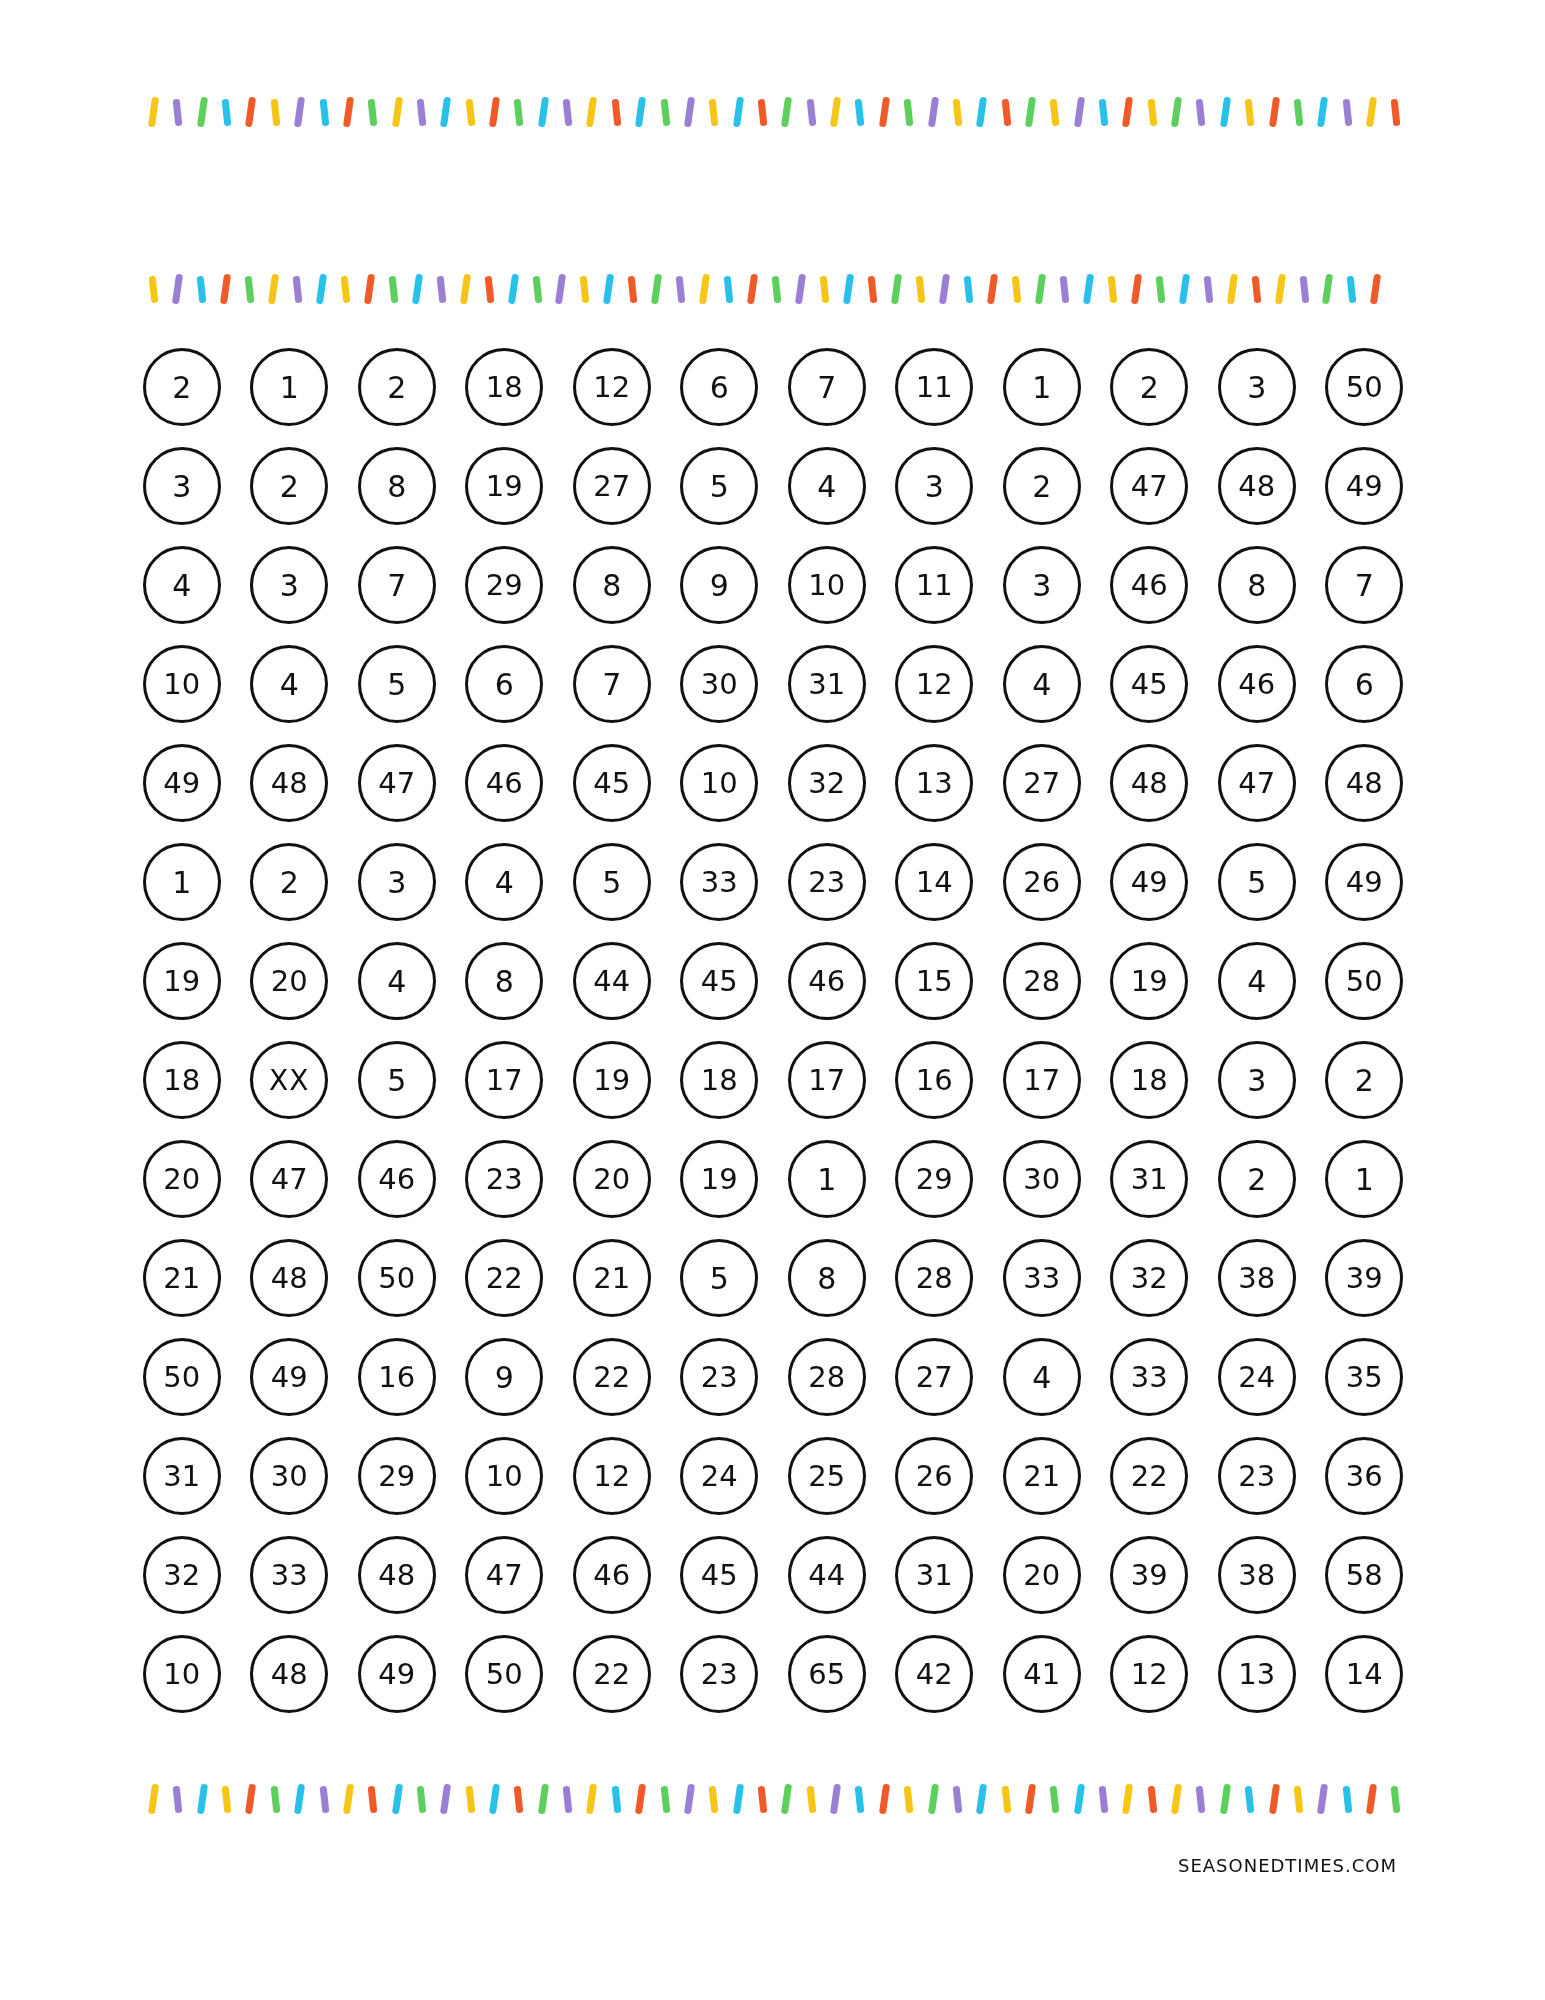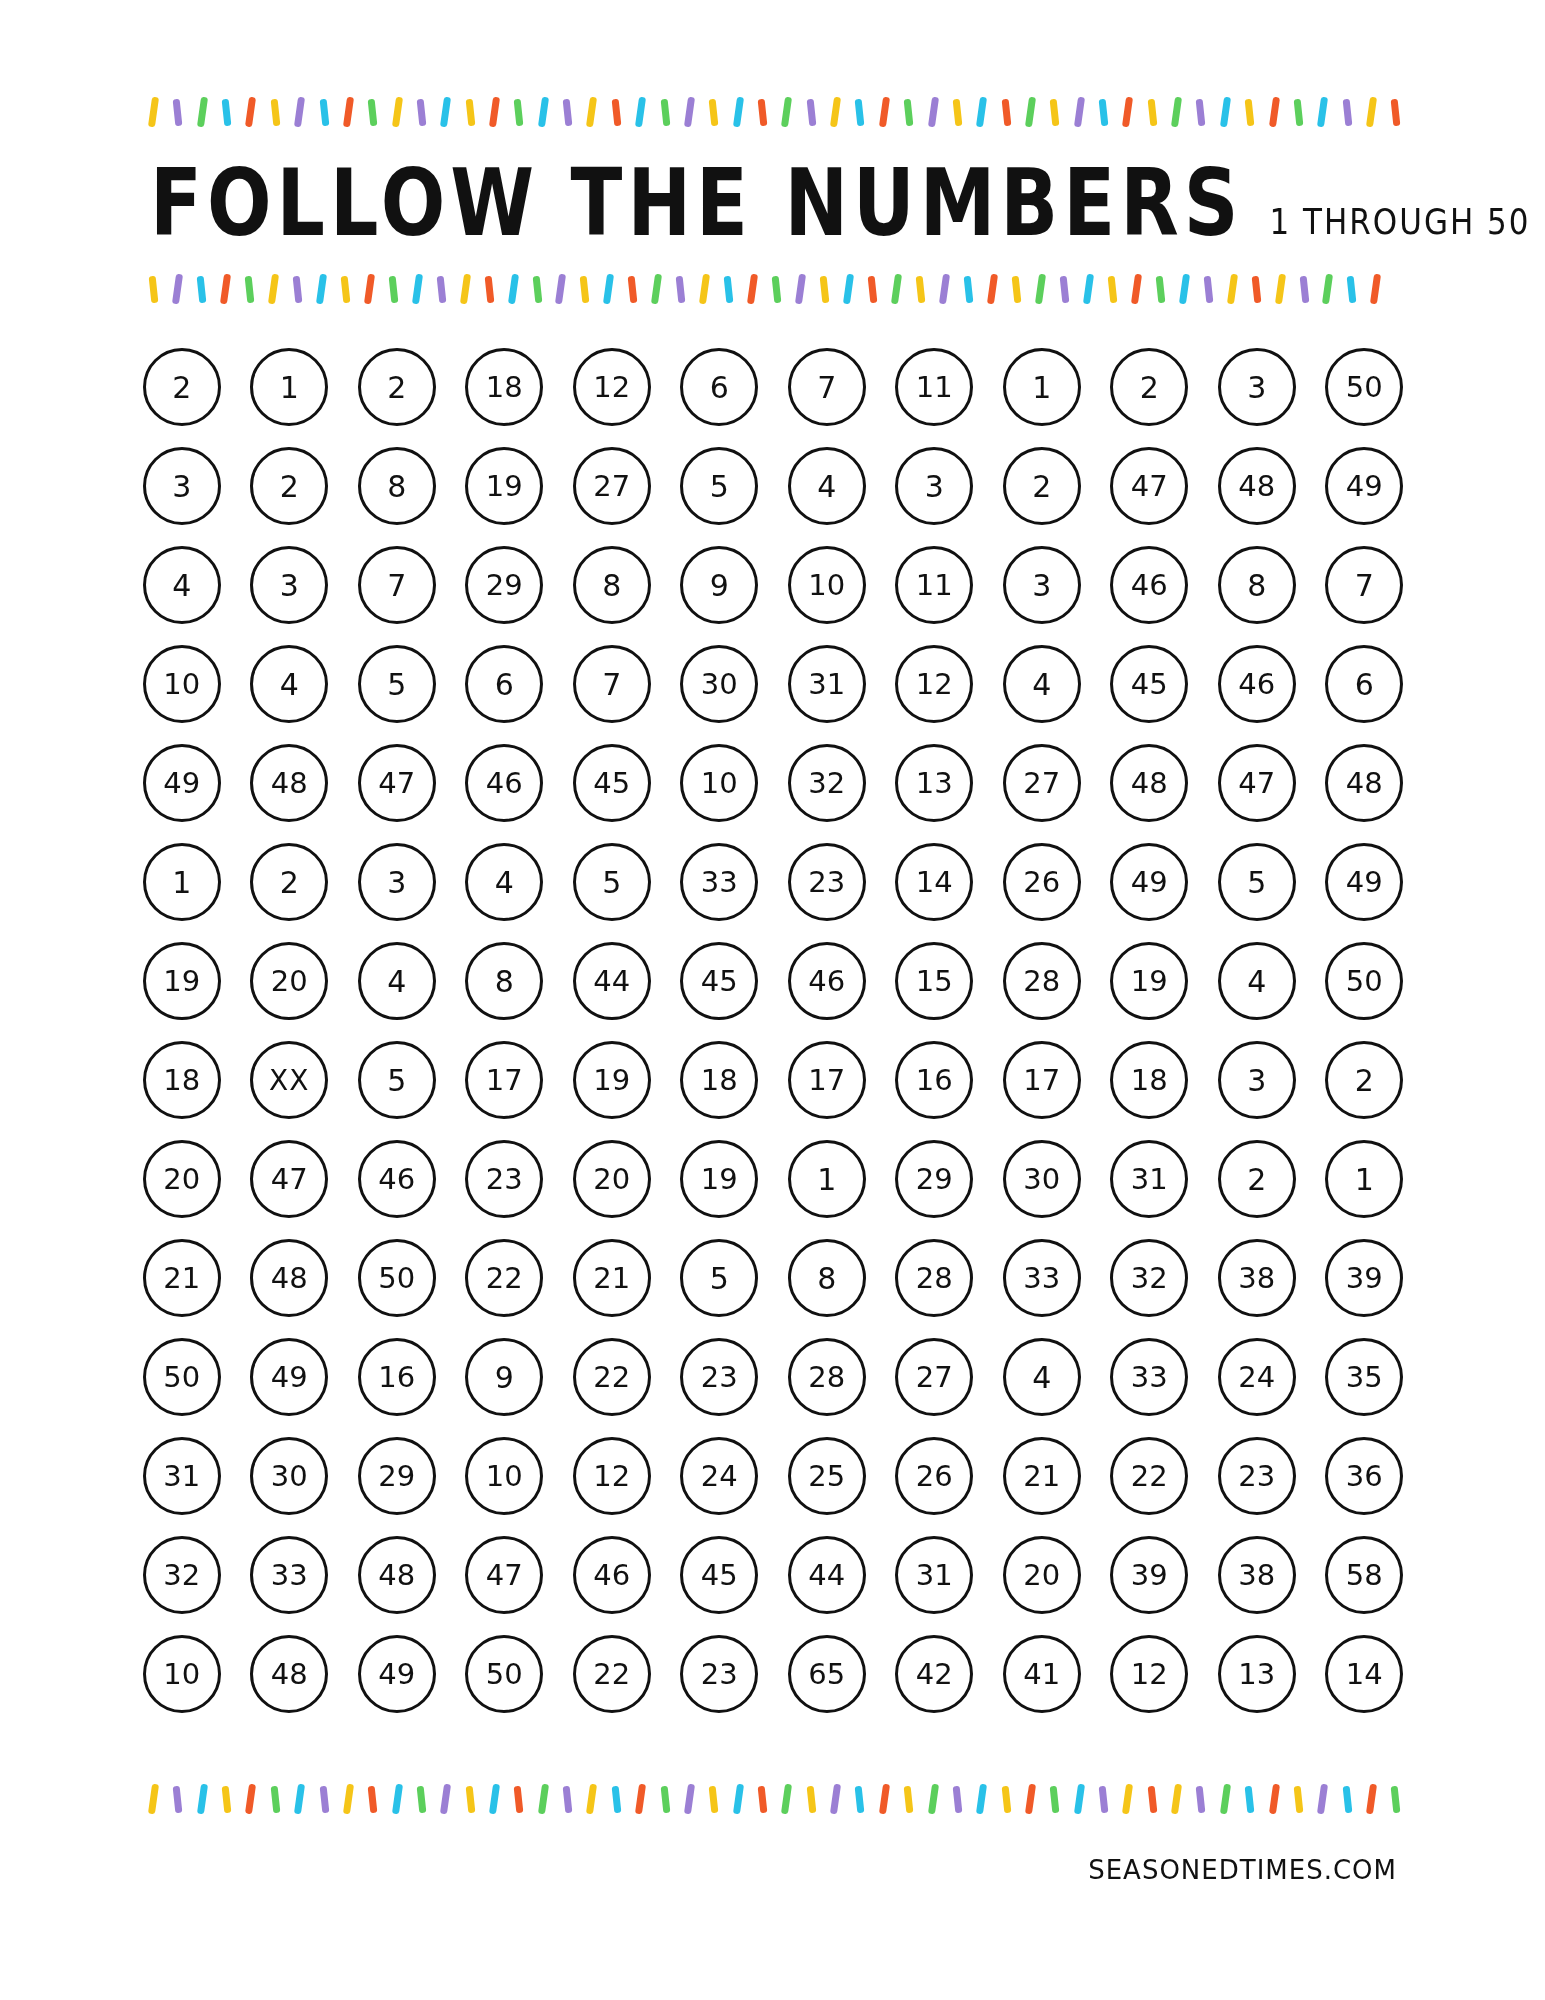--- a/index.html
+++ b/index.html
@@ -120,21 +120,21 @@
   }
   .circle.two-digit { font-size: 29px; }
   .circle.marker { font-size: 28px; letter-spacing: 1px; }
 
   
   .footer-credit {
     position: absolute;
     right: 148px;
     top: 1855px;
     font-family: "DejaVu Sans", sans-serif;
-    font-size: 26px;
+    font-size: 18px;
     letter-spacing: 1px;
     color: #111111;
   }
 </style>
 </head>
 <body>
 
 <div class="page">
 
   <div class="dash-strip" id="strip-top">
@@ -185,24 +185,20 @@
       <div class="dash" style="background: rgb(41, 193, 232);"></div>
       <div class="dash alt" style="background: rgb(245, 197, 24);"></div>
       <div class="dash" style="background: rgb(240, 90, 40);"></div>
       <div class="dash alt" style="background: rgb(92, 207, 92);"></div>
       <div class="dash" style="background: rgb(41, 193, 232);"></div>
       <div class="dash alt" style="background: rgb(155, 127, 212);"></div>
       <div class="dash" style="background: rgb(245, 197, 24);"></div>
       <div class="dash alt" style="background: rgb(240, 90, 40);"></div>
     </div>
 
-  <div class="header">
-    <div class="title">FOLLOW THE NUMBERS</div>
-    <div class="subtitle">1 THROUGH 50</div>
-  </div>
 
   <div class="dash-strip" id="strip-mid">
       <div class="dash alt" style="background: rgb(245, 197, 24);"></div>
       <div class="dash" style="background: rgb(155, 127, 212);"></div>
       <div class="dash alt" style="background: rgb(41, 193, 232);"></div>
       <div class="dash" style="background: rgb(240, 90, 40);"></div>
       <div class="dash alt" style="background: rgb(92, 207, 92);"></div>
       <div class="dash" style="background: rgb(245, 197, 24);"></div>
       <div class="dash alt" style="background: rgb(155, 127, 212);"></div>
       <div class="dash" style="background: rgb(41, 193, 232);"></div>

